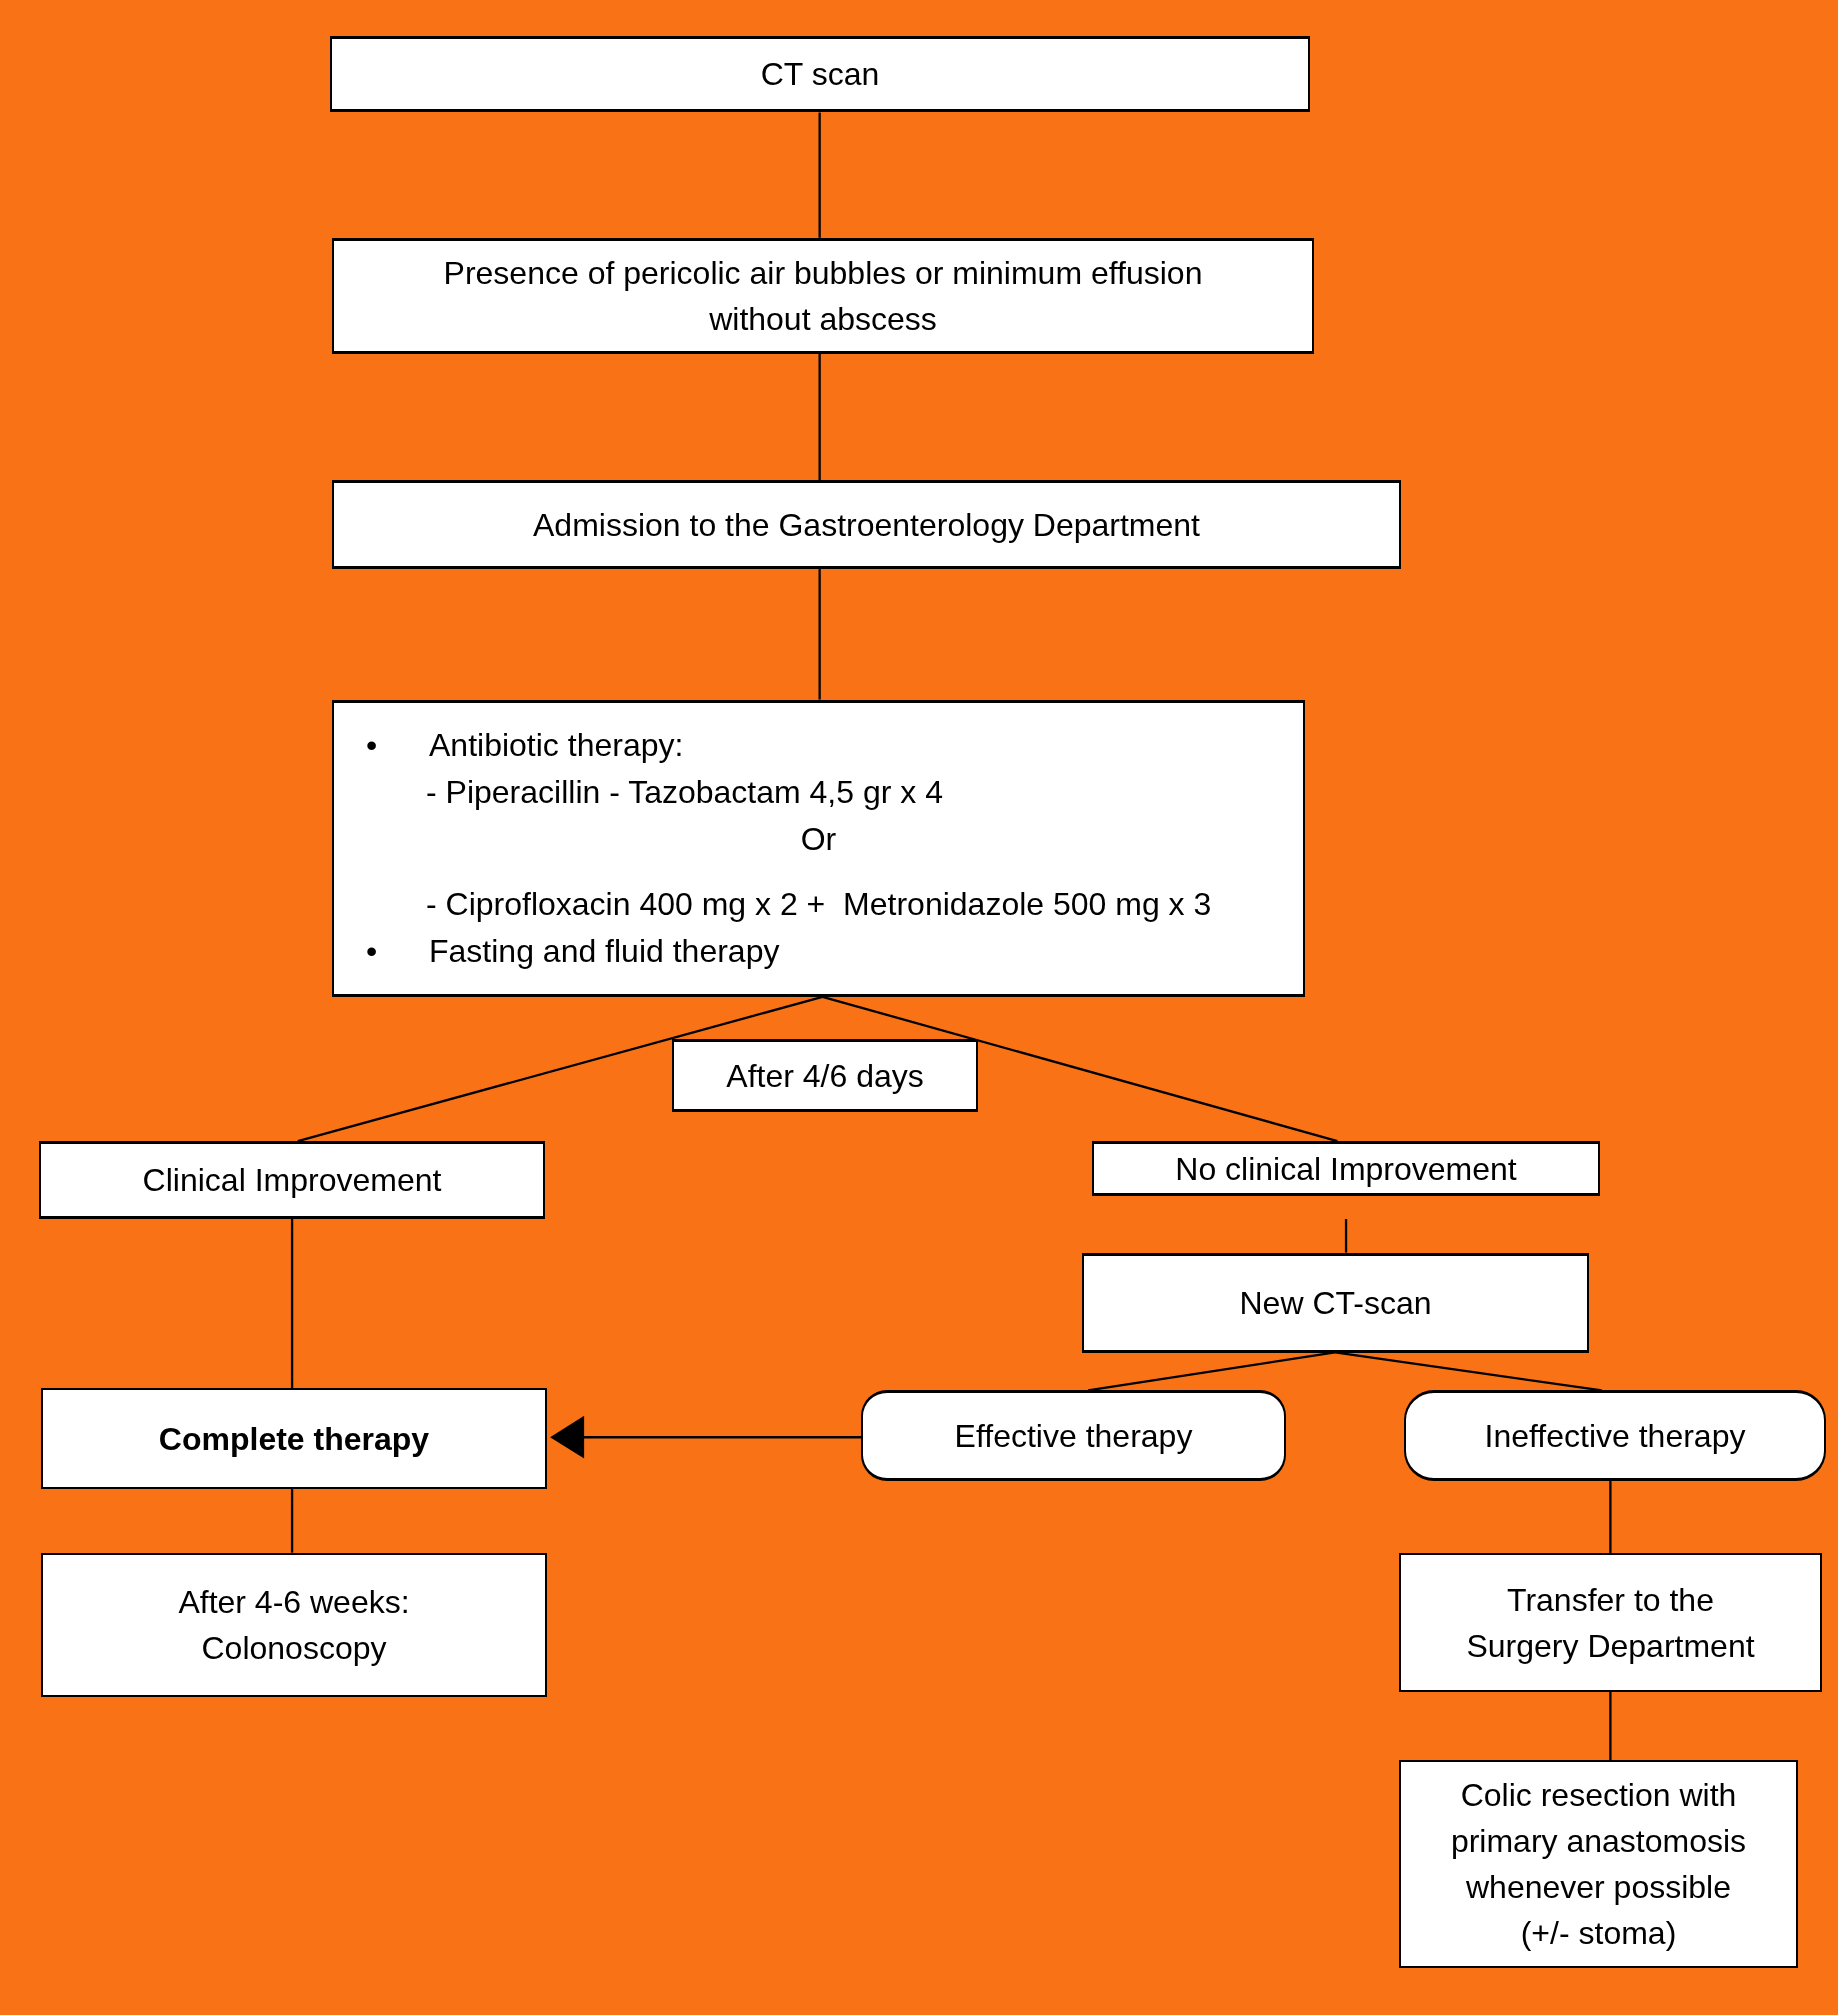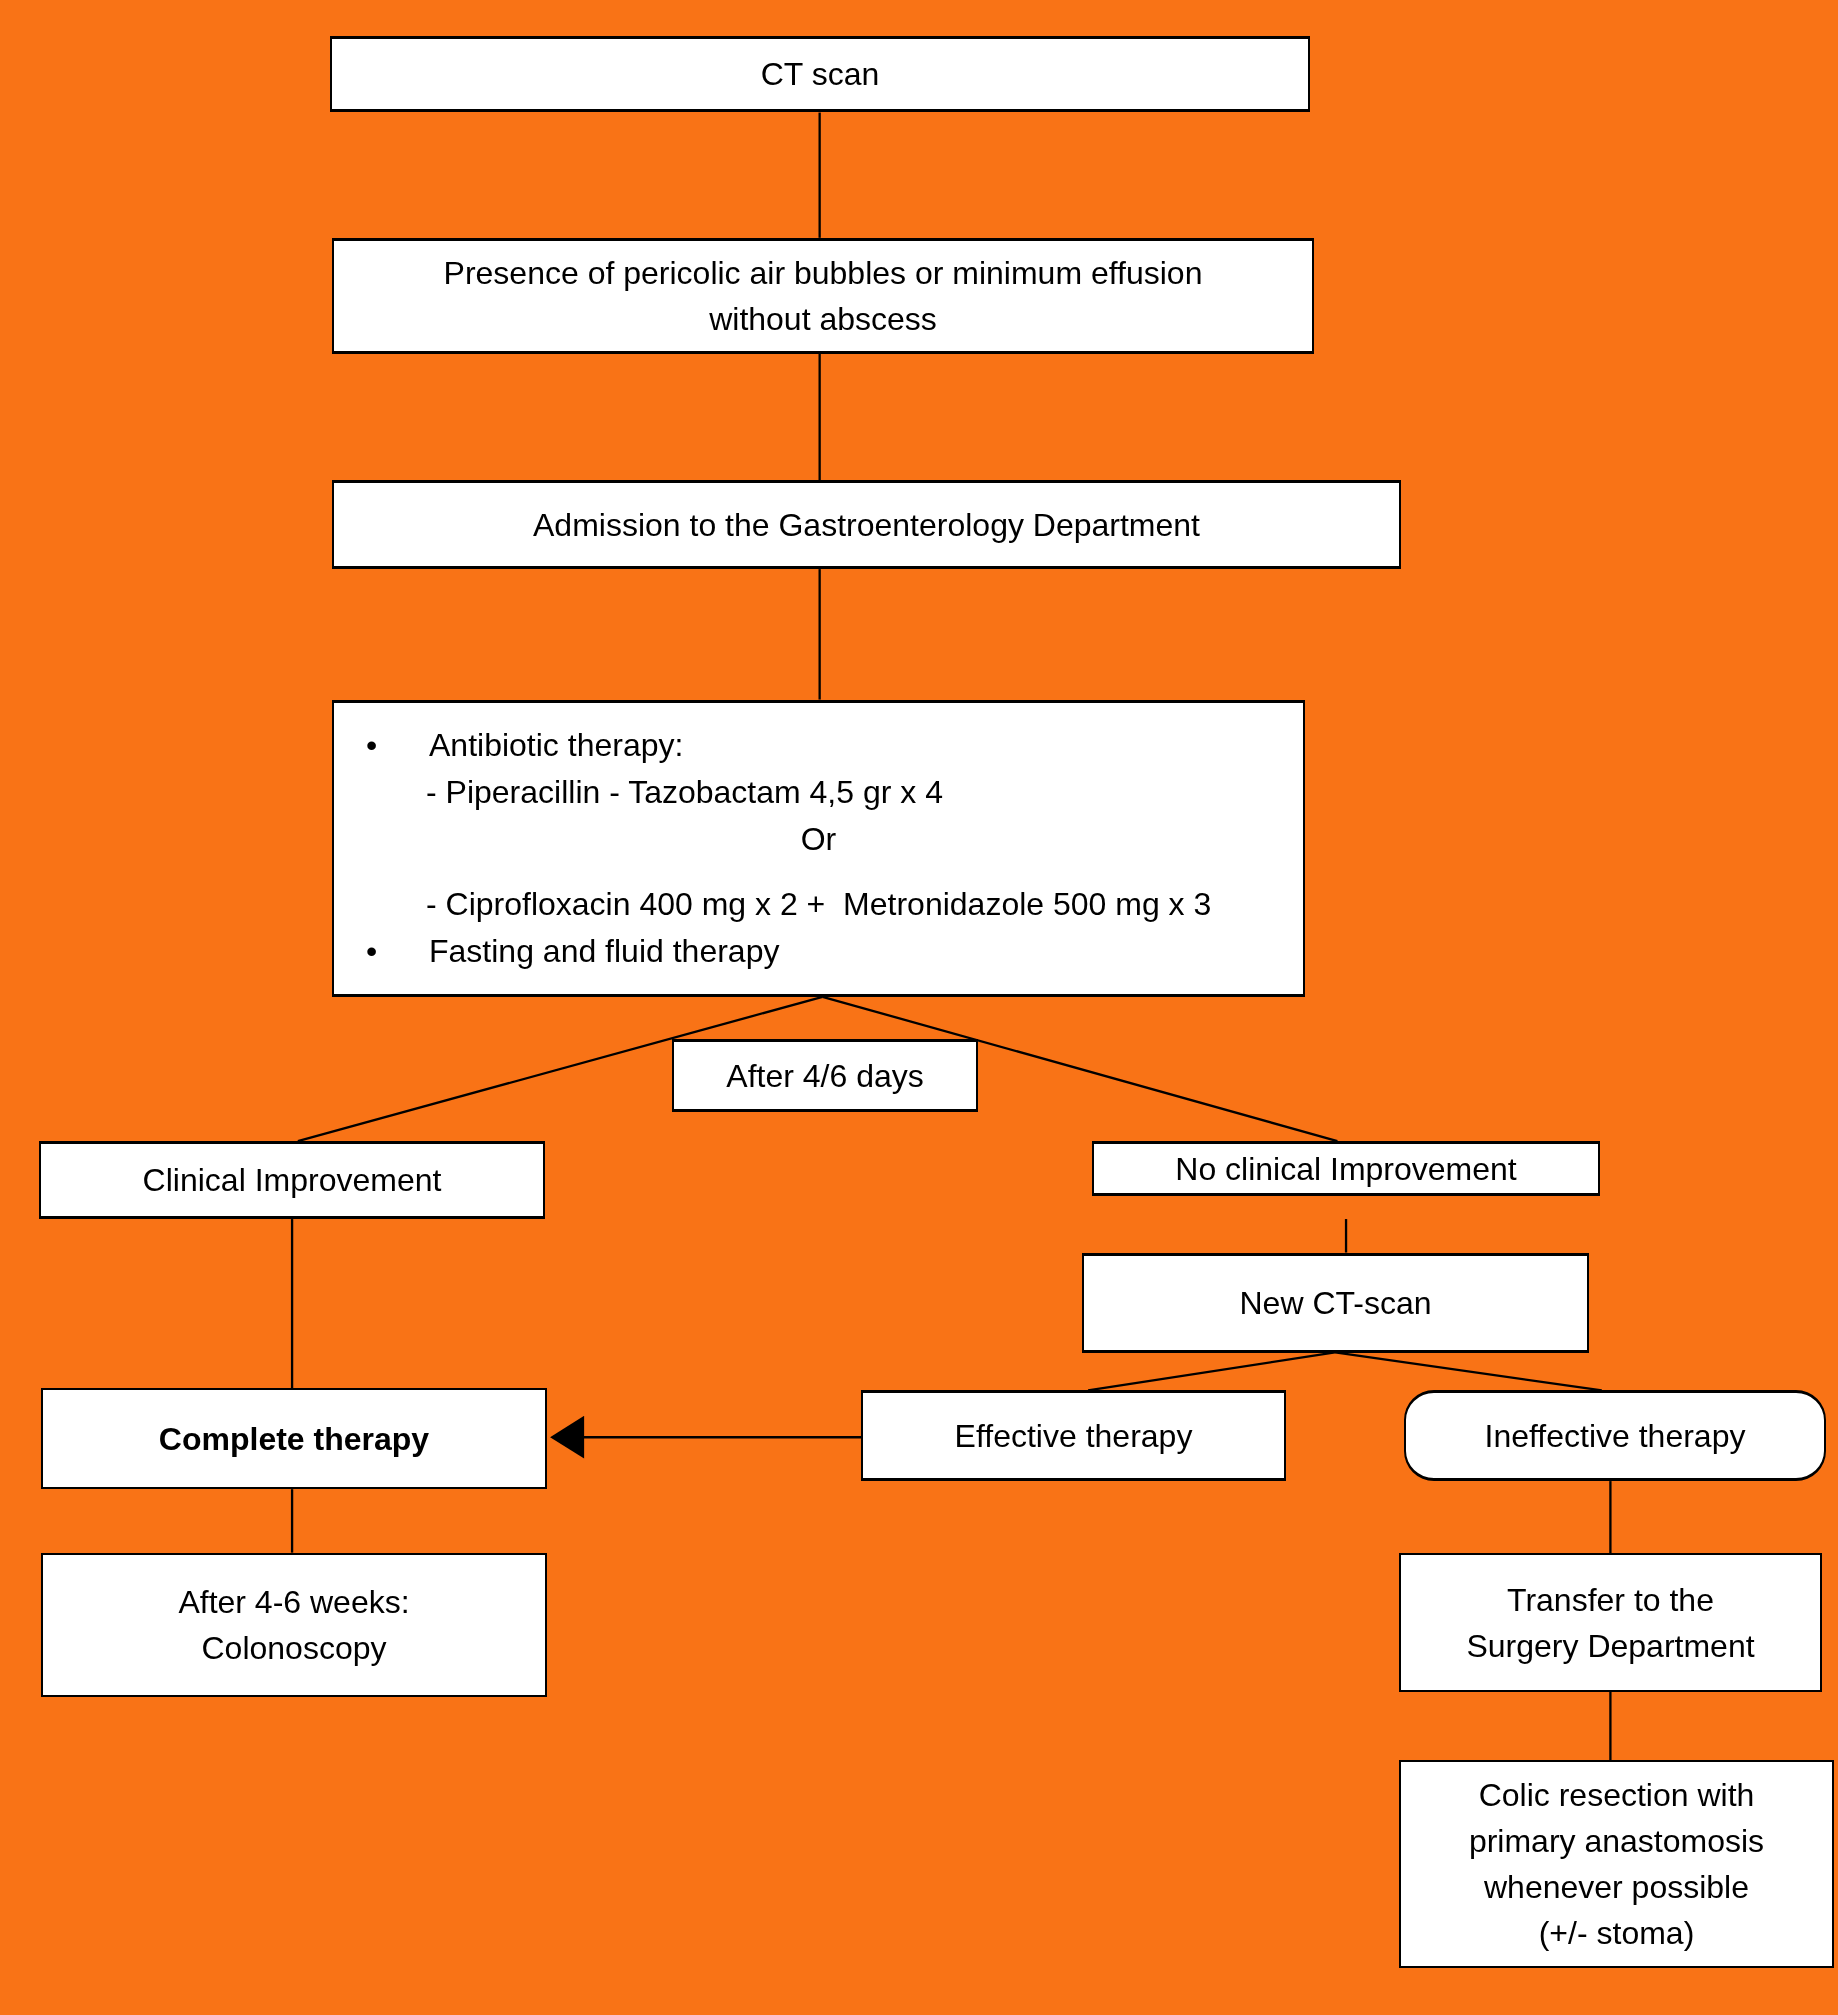--- a/index.html
+++ b/index.html
@@ -64,24 +64,24 @@
   #node-ct-scan      { left: 330px;  top: 36px;   width: 980px; height: 76px; }
   #node-presence     { left: 332px;  top: 238px;  width: 982px; height: 116px; text-align: center; }
   #node-admission    { left: 332px;  top: 480px;  width: 1069px; height: 89px; }
   #node-therapy      { left: 332px;  top: 700px; width: 973px; height: 297px; }
   #node-after-days   { left: 672px; top: 1039px; width: 306px;  height: 73px; }
   #node-clinical     { left: 39px;   top: 1141px; width: 506px;  height: 78px; }
   #node-no-clinical  { left: 1092px; top: 1141px; width: 508px;  height: 55px; }
   #node-new-ct       { left: 1082px; top: 1253px; width: 507px;  height: 100px; }
   #node-complete     { left: 41px;   top: 1388px; width: 506px;  height: 101px; font-weight: bold; }
   #node-after-weeks  { left: 41px;   top: 1553px; width: 506px;  height: 144px; }
-  #node-effective    { left: 861px; top: 1390px; width: 425px;  height: 91px; }
+  #node-effective    { left: 861px; top: 1390px; width: 425px;  height: 91px; border-radius: 26px; }
   #node-ineffective  { left: 1404px; top: 1390px; width: 422px;  height: 91px; border-radius: 30px; }
   #node-transfer     { left: 1399px; top: 1553px; width: 423px;  height: 139px; }
-  #node-colic        { left: 1399px; top: 1760px; width: 435px;  height: 208px; }
+  #node-colic        { left: 1399px; top: 1760px; width: 399px;  height: 208px; }
 </style>
 </head>
 <body>
 
 <div id="canvas">
 
   <svg id="connectors" viewBox="0 0 3186 3491" xmlns="http://www.w3.org/2000/svg">
     <g stroke="#000000" stroke-width="4" fill="none">
       <line x1="1420" y1="195" x2="1420" y2="412"></line>
       <line x1="1420" y1="613" x2="1420" y2="832"></line>

